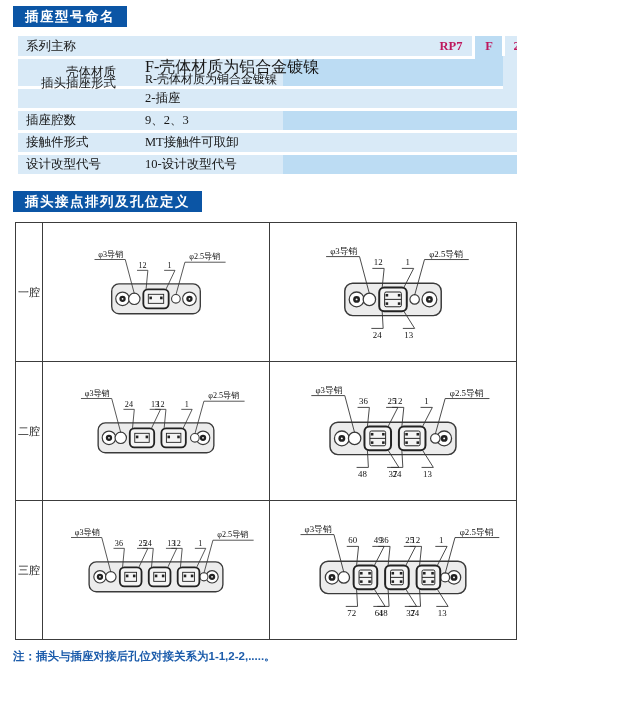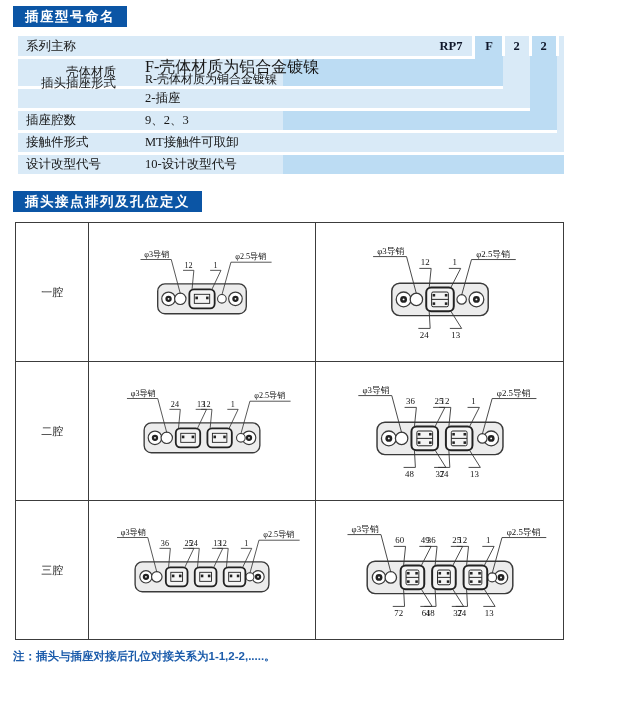--- a/index.html
+++ b/index.html
@@ -1,28 +1,28 @@
 <!DOCTYPE html>
 <html><head>
 <meta charset="utf-8">
 <style>
   html,body{margin:0;padding:0;background:#fff;}
-  .page{position:relative;width:564px;height:720px;background:#fff;overflow:hidden;
+  .page{position:relative;width:517px;height:720px;background:#fff;overflow:hidden;
         font-family:"Liberation Serif","DejaVu Serif",serif;color:#1a1a1a;}
   
   .badge{display:inline-block;background:#0b55a5;color:#fff;
          font-family:"Liberation Sans","DejaVu Sans",sans-serif;font-weight:bold;
          font-size:13.5px;line-height:21px;padding:0 12px;letter-spacing:1.5px;}
   .badge-wrap{margin:6px 0 0 13px;}
   
   .naming{position:relative;margin:9px 0 0 18px;width:595px;height:138px;}
   .nbar{position:absolute;left:0;background:#d9eaf7;}
   .ntail{position:absolute;background:#bcdcf3;}
   .nstrip{position:absolute;top:0;text-align:center;}
-  .nstrip .code, .rp7{display:block;font-size:12.5px;line-height:20px;color:#0f172a;font-weight:bold;}
+  .nstrip .code, .rp7{display:block;font-size:12.5px;line-height:20px;color:#be185d;font-weight:bold;}
   .nsep{position:absolute;top:0;height:20px;background:#fff;}
   .ntext{position:absolute;font-size:12.5px;color:#161616;white-space:nowrap;z-index:3;}
   .nlabel{left:8px;}
   .ndesc{left:127px;}
   .rp7{position:absolute;top:0;left:412px;width:42px;text-align:center;z-index:3;}
   
   .note{margin:13px 0 0 13px;color:#1c5cab;font-size:11.5px;font-weight:bold;
         font-family:"Liberation Sans","DejaVu Sans",sans-serif;}
   
   table.pins{border-collapse:collapse;margin:10px 0 0 15px;table-layout:fixed;}

